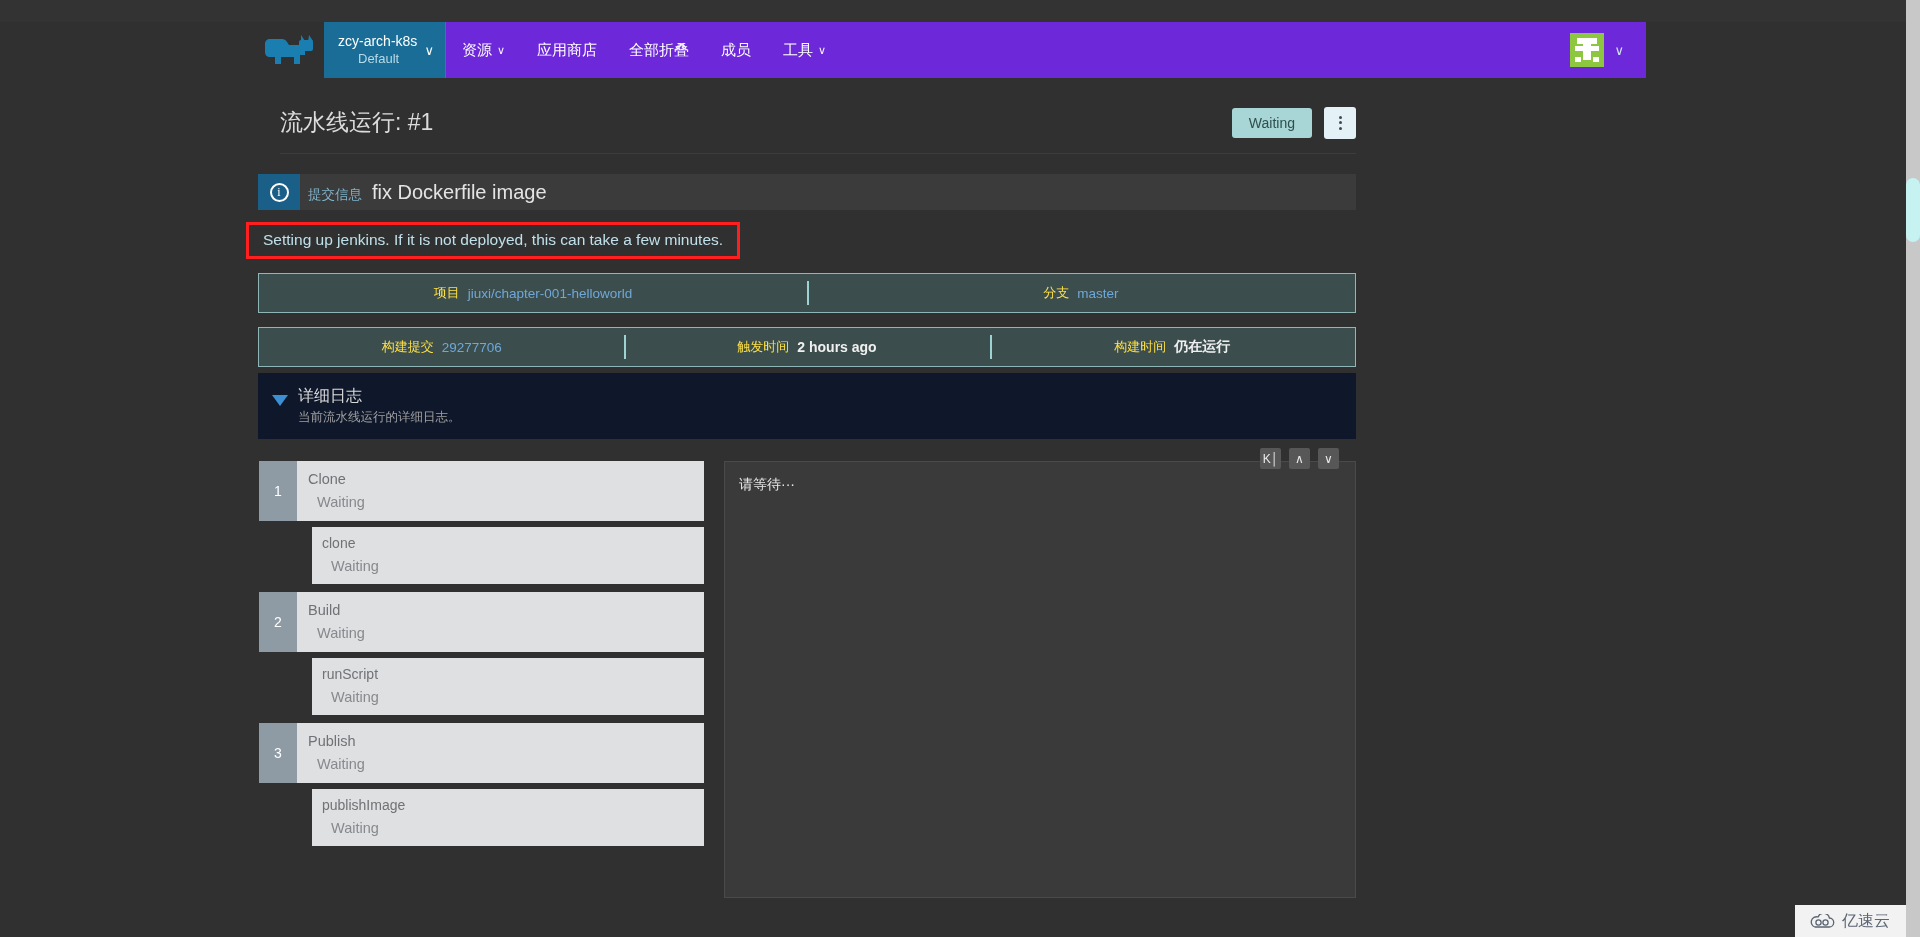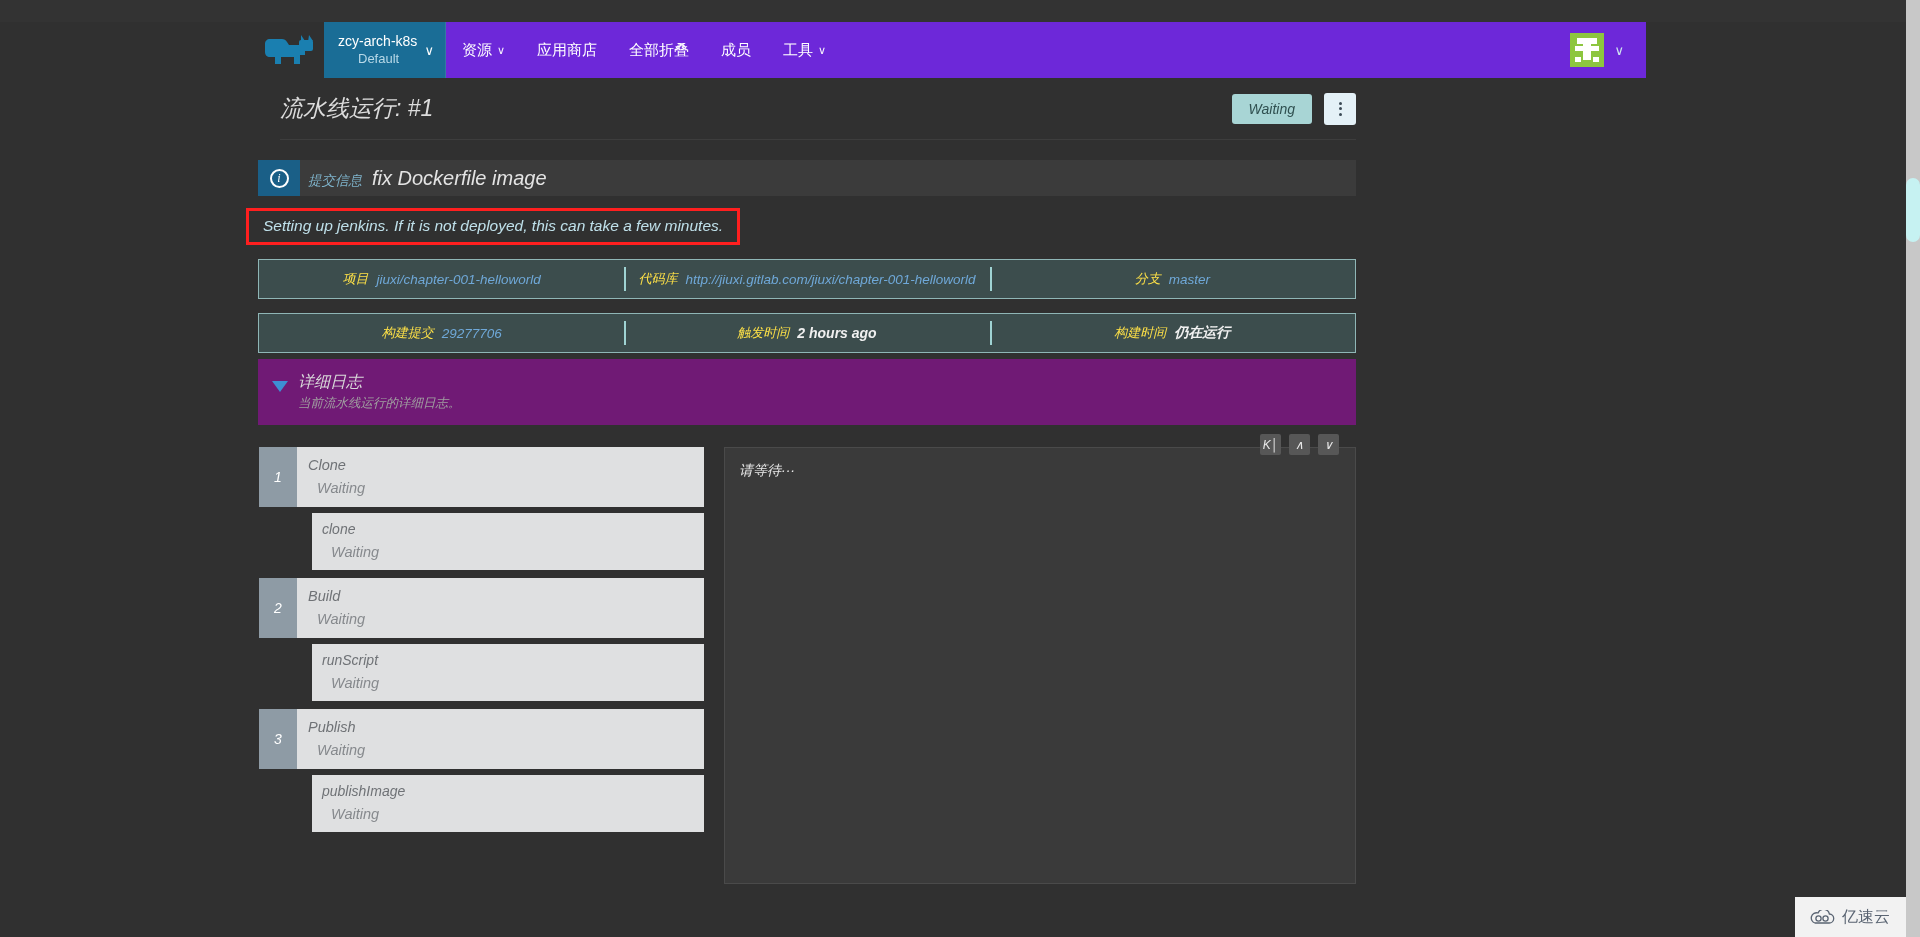--- a/index.html
+++ b/index.html
@@ -60,21 +60,21 @@
     display: block;
   }
   .avatar .a1 { position:absolute; left:7px; top:5px; width:20px; height:6px; background:#fff; }
   .avatar .a2 { position:absolute; left:13px; top:5px; width:8px; height:22px; background:#fff; }
   .avatar .a3 { position:absolute; left:5px; top:13px; width:24px; height:5px; background:#fff; }
   .avatar .a4 { position:absolute; left:5px; top:24px; width:6px; height:5px; background:#fff; }
   .avatar .a5 { position:absolute; left:23px; top:24px; width:6px; height:5px; background:#fff; }
   .avatar-caret { color: #cfe6f0; font-size: 13px; }
 
   
-  .content { position: absolute; left: 0; top: 78px; width: 1612px; font-style: italic; }
+  .content { position: absolute; left: 0; top: 92px; width: 1612px; }
 
   .page-head {
     position: relative;
     margin: 0 256px 0 280px;
     height: 62px; display: flex; align-items: center;
     border-bottom: 1px solid #3d3d3d;
   }
   .page-title { color: #dcdcdc; font-size: 23px; }
   .head-right { margin-left: auto; display: flex; align-items: center; gap: 12px; }
   .badge-waiting {
@@ -140,21 +140,21 @@
 
   
   .collapse-row {
     margin: 12px 256px 0 258px; display: flex; justify-content: flex-end;
   }
   .collapse-link { color: #4a90d9; font-size: 13.5px; cursor: pointer; }
 
   
   .logsection {
     margin: 6px 256px 0 258px;
-    background: #701a75; padding: 12px 0 12px 0;
+    background: #0f172a; padding: 12px 0 12px 0;
     display: flex; align-items: flex-start;
   }
   .tri-toggle {
     width: 0; height: 0; margin: 10px 10px 0 14px;
     border-left: 8px solid transparent; border-right: 8px solid transparent;
     border-top: 11px solid #3d8fd4; cursor: pointer; flex: none;
   }
   .logsection-title { color: #d8d8d8; font-size: 16px; line-height: 22px; }
   .logsection-sub { color: #a0a0a0; font-size: 12.5px; line-height: 20px; }
 
@@ -205,21 +205,21 @@
     position: absolute; right: 0; top: 0; width: 14px; height: 937px;
     background: #c8c8c8;
   }
   .scroll-thumb {
     position: absolute; right: 0; top: 178px; width: 14px; height: 64px;
     background: #c6f2f2; border-radius: 7px;
   }
 
   
   .watermark {
-    position: absolute; right: 14px; bottom: 0; height: 40px;
+    position: absolute; right: 14px; bottom: 0; height: 32px;
     background: #f2f2f2; display: flex; align-items: center;
     gap: 7px; padding: 0 16px 0 14px;
   }
   .wm-cloud { display: block; }
   .wm-text { color: #5a6472; font-size: 16px; }
 </style>
 </head>
 <body>
 
 <div class="topbar"></div>
@@ -300,24 +300,20 @@
   <div class="notice-wrap">
     <div class="notice">Setting up jenkins. If it is not deployed, this can take a few minutes.</div>
   </div>
 
   <div class="meta-row">
     <div class="meta-cell">
       <span class="meta-label">项目</span>
       <span class="meta-link">jiuxi/chapter-001-helloworld</span>
     </div>
     <div class="meta-cell">
-      <span class="meta-label">代码库</span>
-      <span class="meta-link">http://jiuxi.gitlab.com/jiuxi/chapter-001-helloworld</span>
-    </div>
-    <div class="meta-cell">
       <span class="meta-label">分支</span>
       <span class="meta-link">master</span>
     </div>
   </div>
 
   <div class="meta-row second">
     <div class="meta-cell">
       <span class="meta-label">构建提交</span>
       <span class="meta-link">29277706</span>
     </div>

